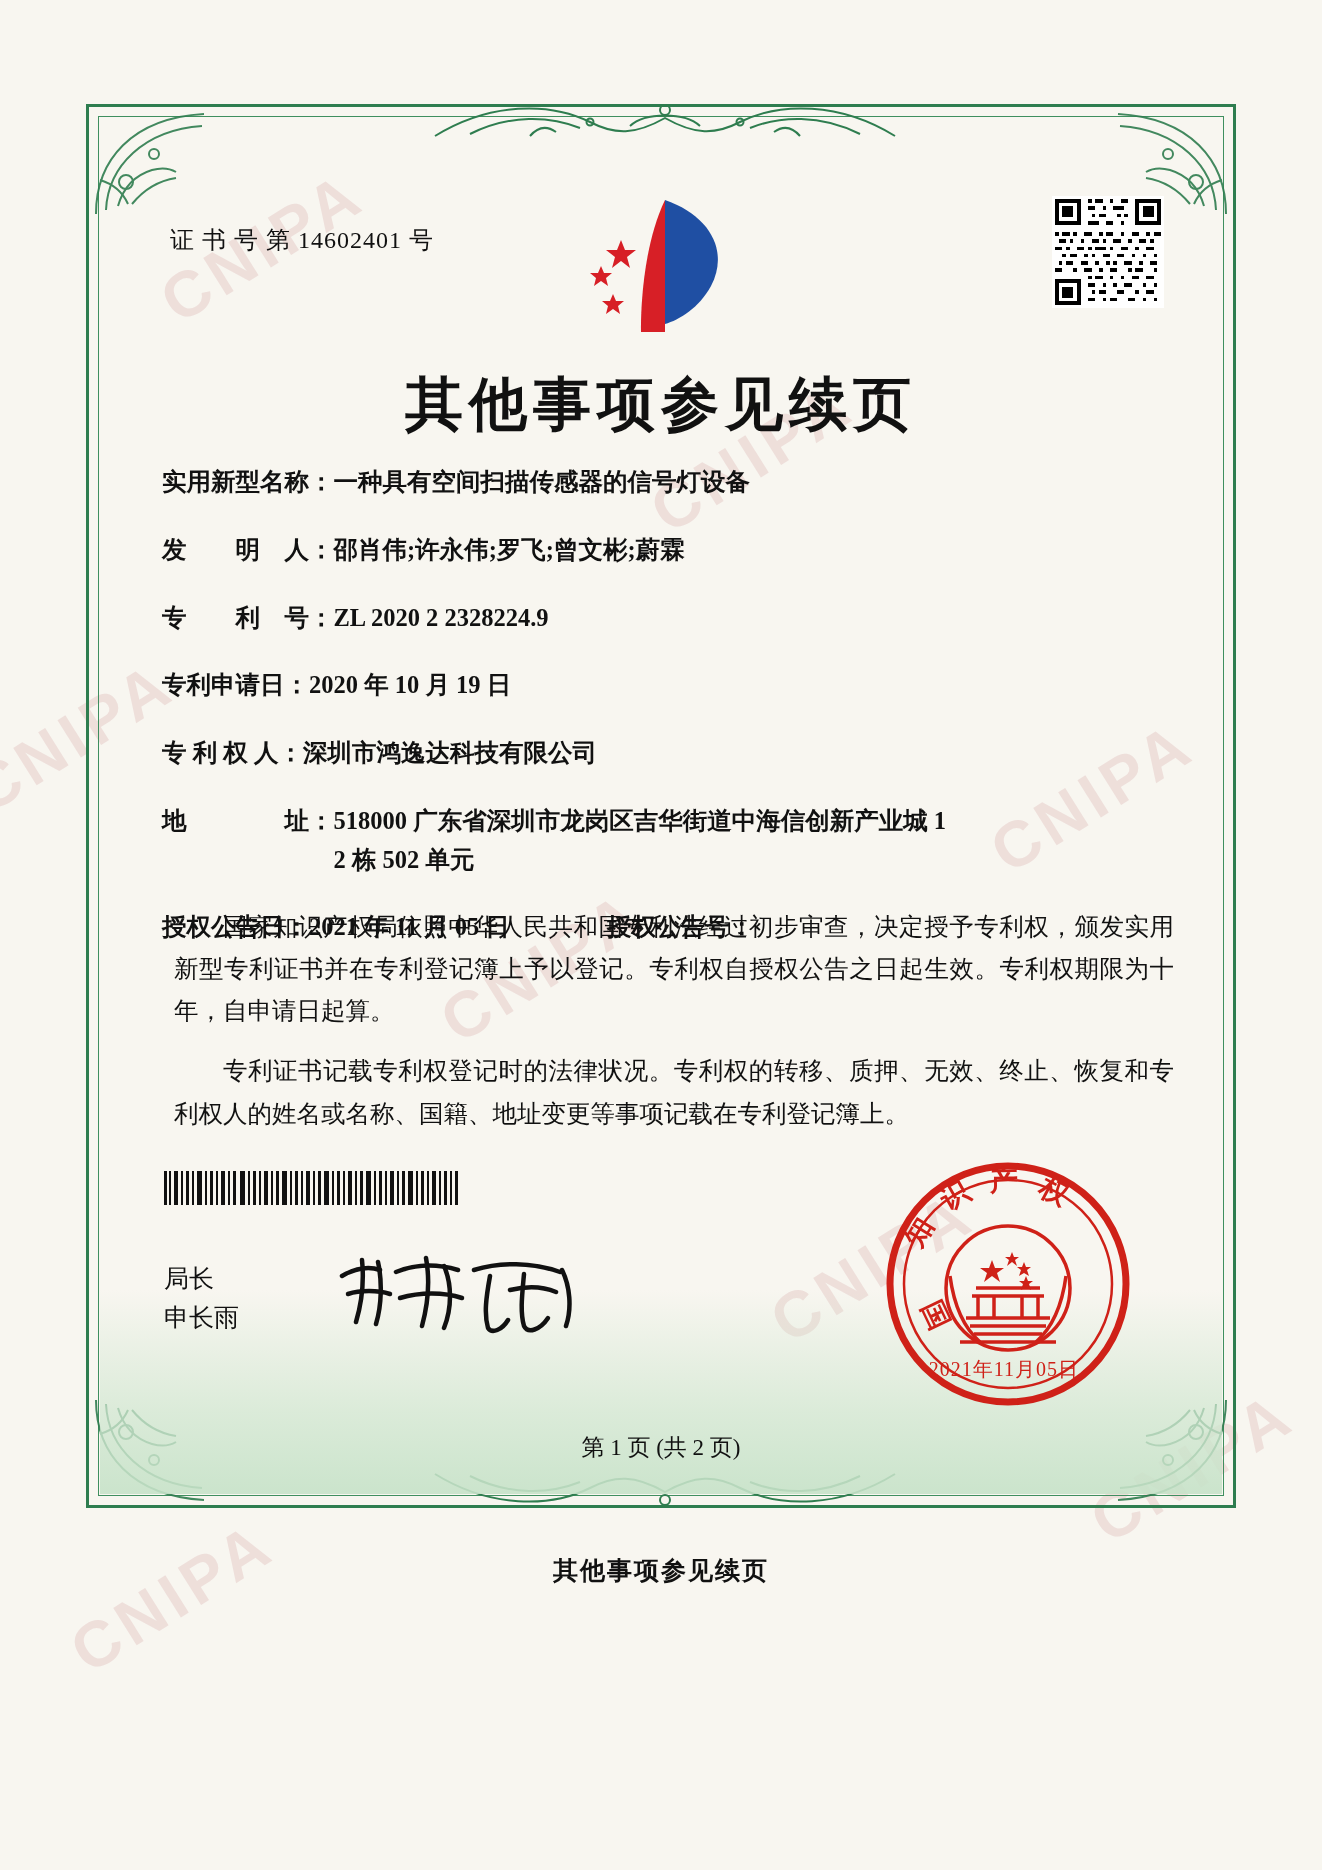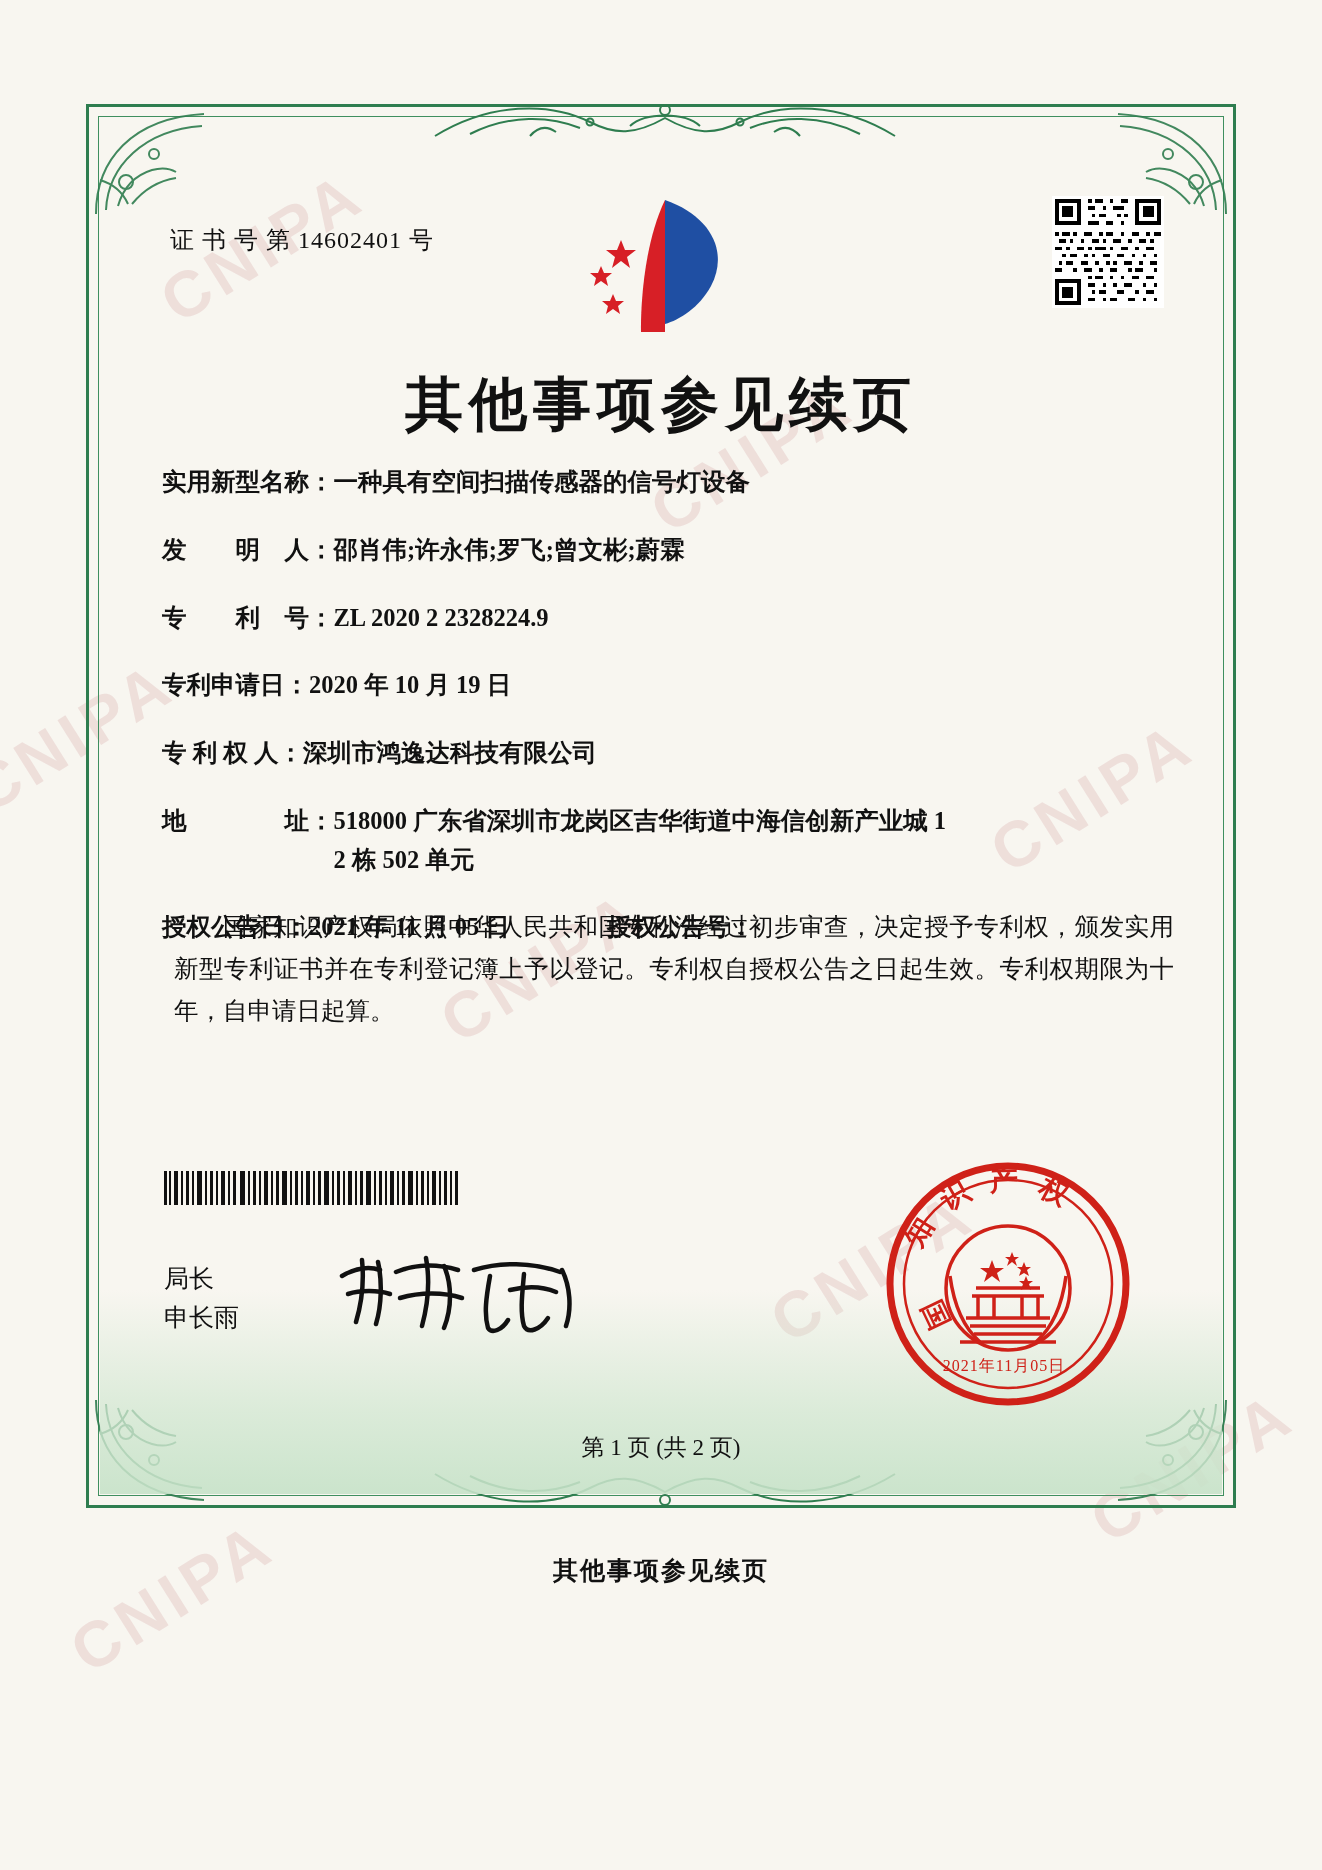--- a/index.html
+++ b/index.html
@@ -225,21 +225,21 @@
     top: 1040px;
     width: 256px;
     height: 256px;
   }
   .seal-date {
     position: absolute;
     right: 120px;
     top: 1240px;
     width: 200px;
     text-align: center;
-    font-size: 16px;
+    font-size: 20px;
     color: #cf2118;
     letter-spacing: 1px;
   }
 
   .page-num {
     position: absolute;
     left: 0;
     right: 0;
     top: 1316px;
     text-align: center;
@@ -511,20 +511,21 @@
         </span>
         <span class="col-b">
           <span class="field-label">授权公告号：</span>
         </span>
       </div>
 
     </div>
 
     <div class="paragraphs">
       <p>国家知识产权局依照中华人民共和国专利法经过初步审查，决定授予专利权，颁发实用新型专利证书并在专利登记簿上予以登记。专利权自授权公告之日起生效。专利权期限为十年，自申请日起算。</p>
+      <p>专利证书记载专利权登记时的法律状况。专利权的转移、质押、无效、终止、恢复和专利权人的姓名或名称、国籍、地址变更等事项记载在专利登记簿上。</p>
     </div>
 
     <svg class="barcode" viewBox="0 0 296 34" shape-rendering="crispEdges">
       <g fill="#111">
         <rect x="0" y="0" width="3" height="34"></rect>
           <rect x="5" y="0" width="2" height="34"></rect>
           <rect x="10" y="0" width="4" height="34"></rect>
         <rect x="17" y="0" width="2" height="34"></rect>
           <rect x="22" y="0" width="3" height="34"></rect>
           <rect x="28" y="0" width="2" height="34"></rect>

